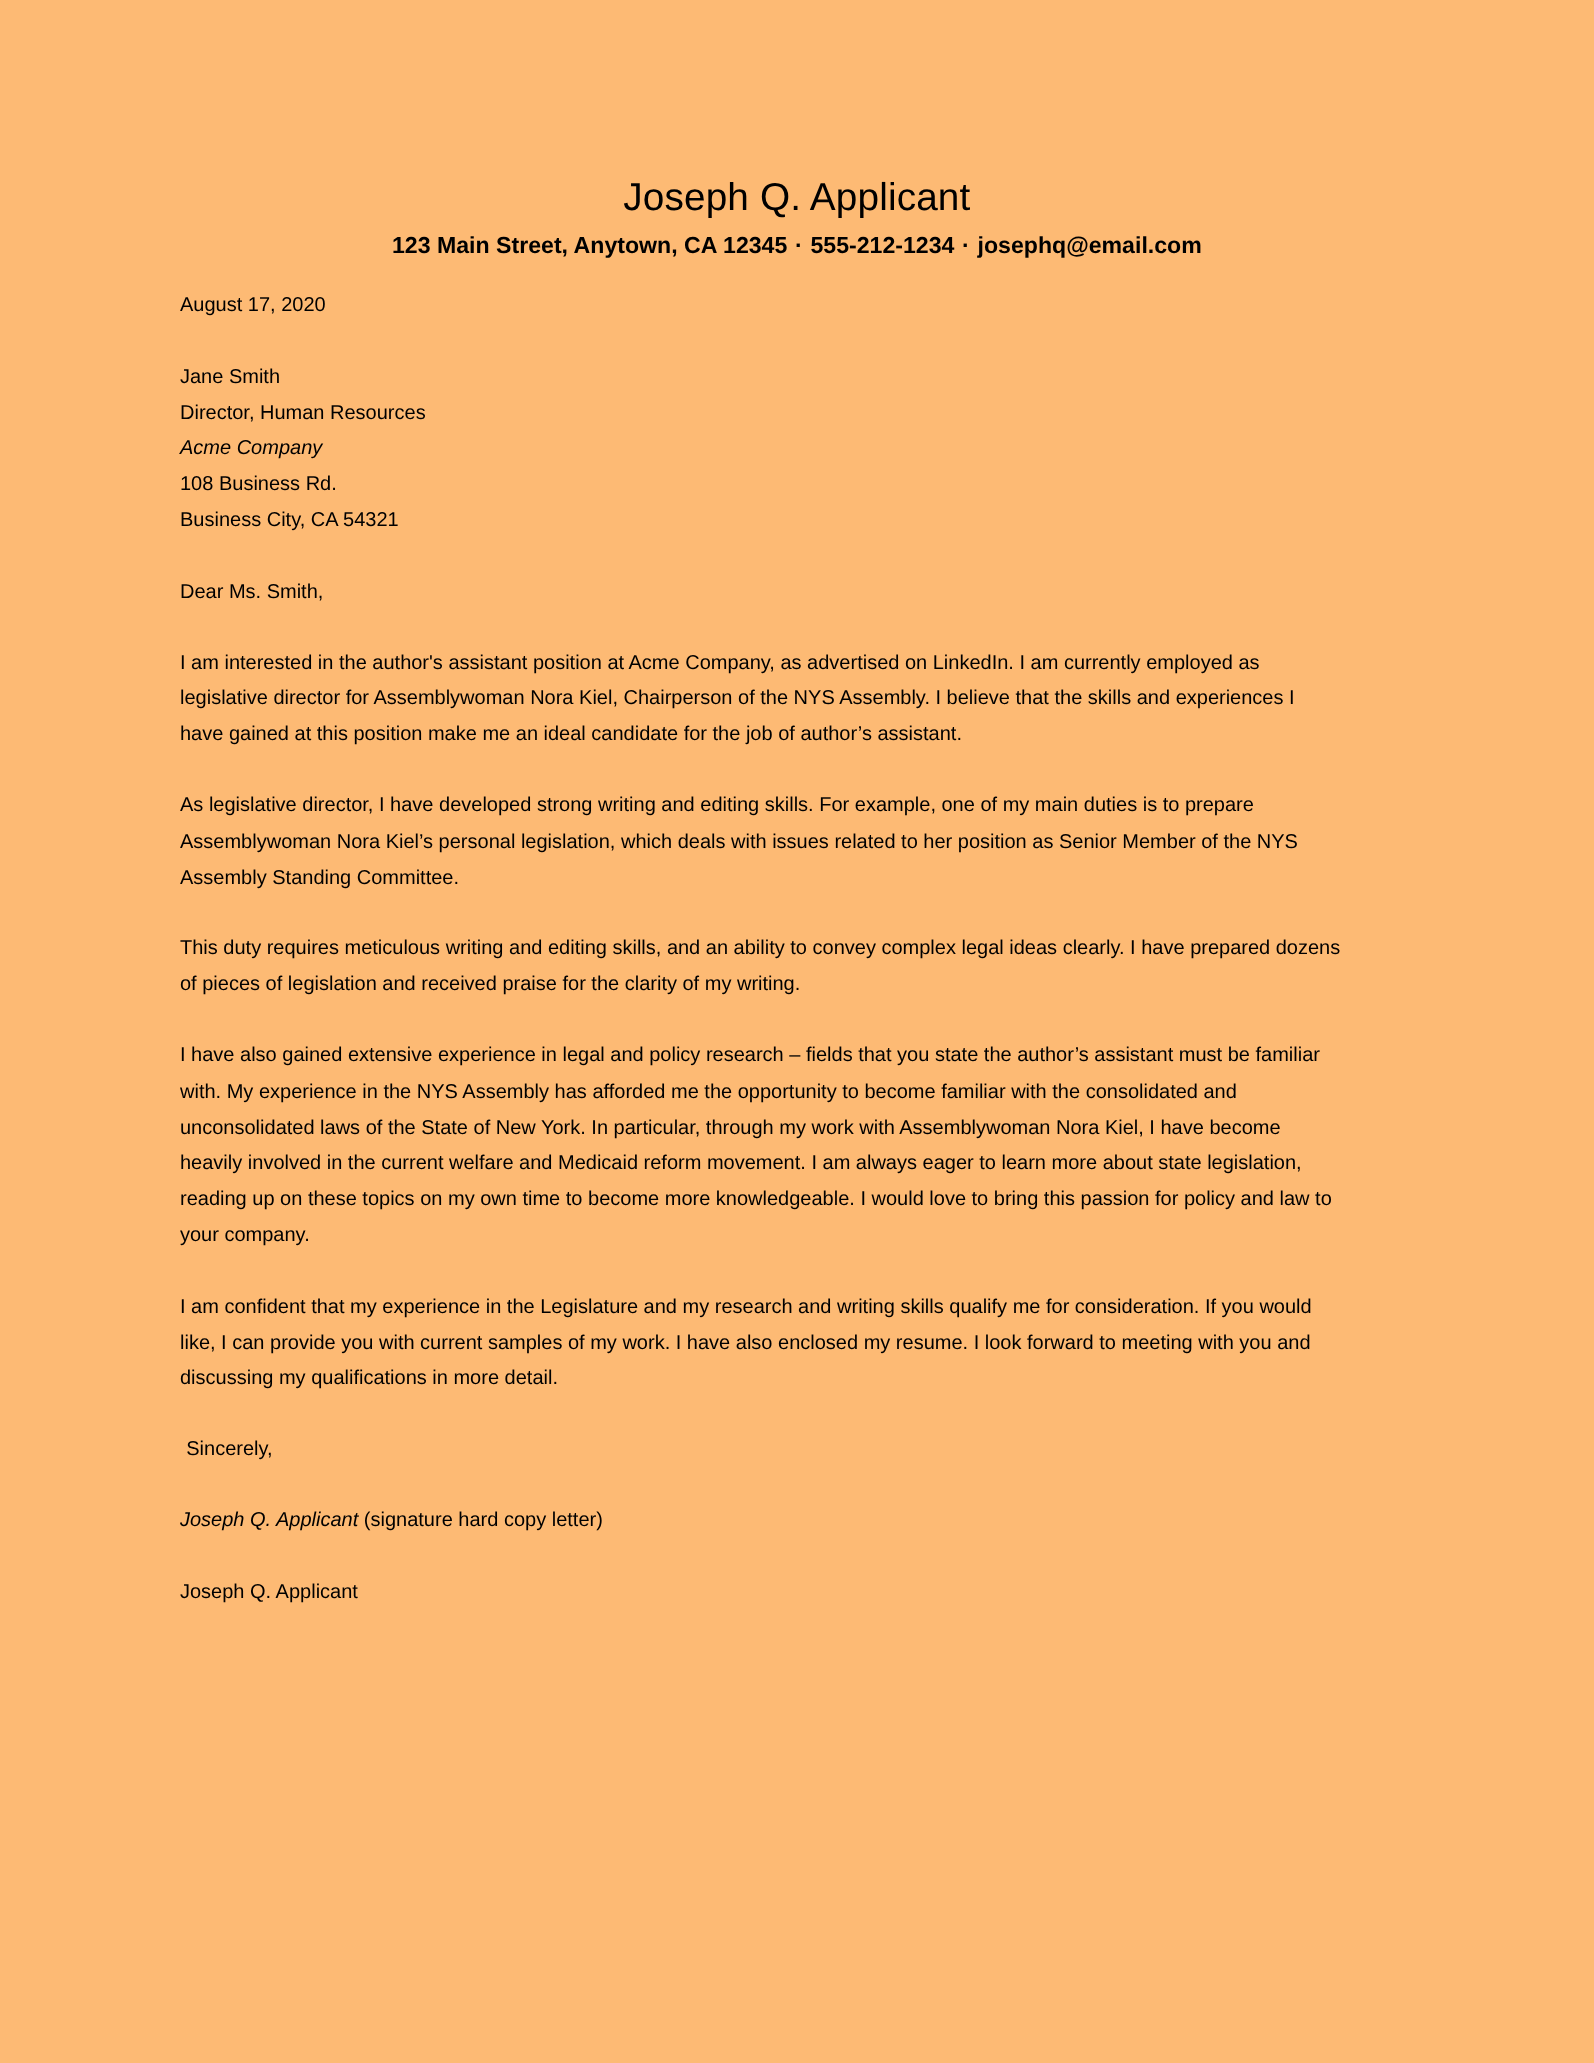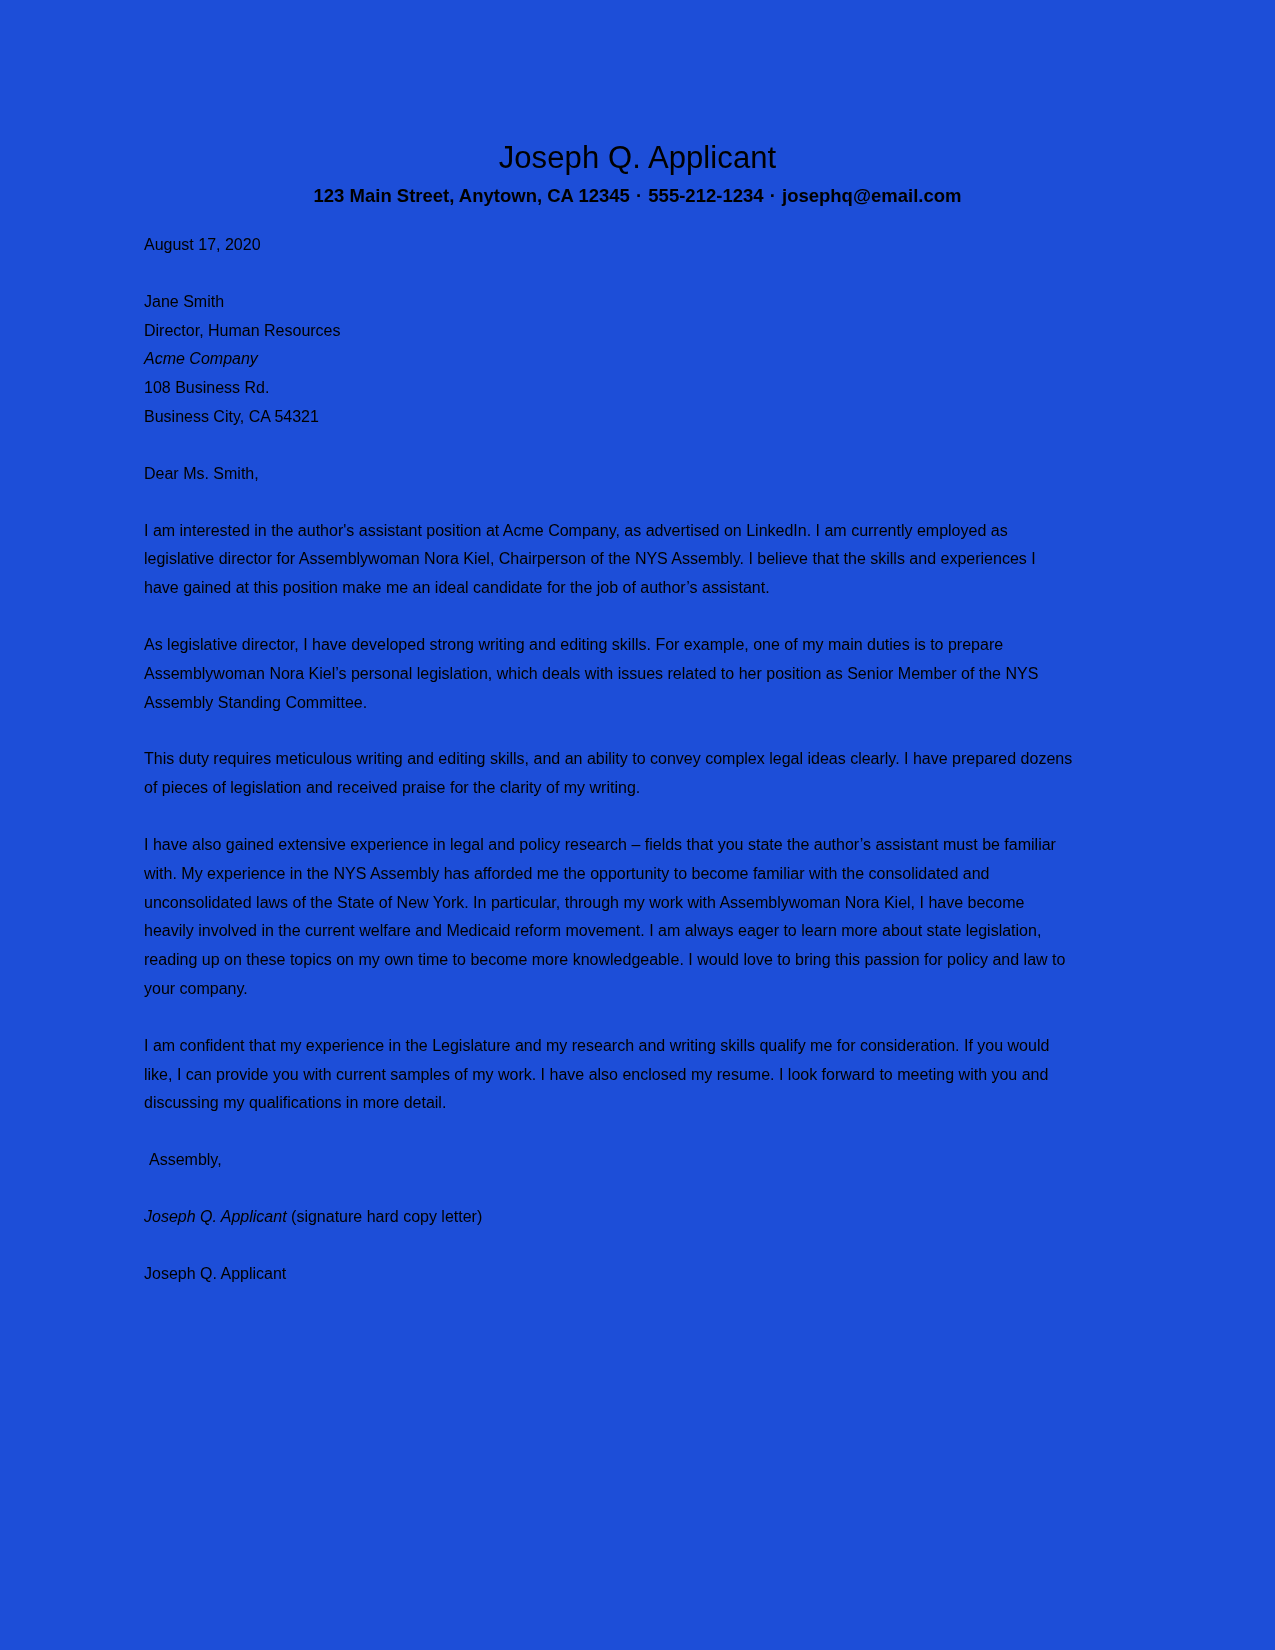--- a/index.html
+++ b/index.html
@@ -9,21 +9,21 @@
   }
   body {
     font-family: "Liberation Sans", "DejaVu Sans", sans-serif;
     color: #000000;
   }
   .page {
     position: relative;
     width: 1275px;
     height: 1650px;
     margin: 0 auto;
-    background: #1d4ed8;
+    background: #fdba74;
     box-sizing: border-box;
     overflow: hidden;
   }
 
   
   .letterhead {
     padding-top: 138px;
     text-align: center;
   }
   .lh-name {
@@ -107,21 +107,21 @@
 
     <div class="block para">As legislative director, I have developed strong writing and editing skills. For example, one of my main duties is to prepare Assemblywoman Nora Kiel’s personal legislation, which deals with issues related to her position as Senior Member of the NYS Assembly Standing Committee.</div>
 
     <div class="block para">This duty requires meticulous writing and editing skills, and an ability to convey complex legal ideas clearly. I have prepared dozens of pieces of legislation and received praise for the clarity of my writing.</div>
 
     <div class="block para">I have also gained extensive experience in legal and policy research – fields that you state the author’s assistant must be familiar with. My experience in the NYS Assembly has afforded me the opportunity to become familiar with the consolidated and unconsolidated laws of the State of New York. In particular, through my work with Assemblywoman Nora Kiel, I have become heavily involved in the current welfare and Medicaid reform movement. I am always eager to learn more about state legislation, reading up on these topics on my own time to become more knowledgeable. I would love to bring this passion for policy and law to your company.</div>
 
     <div class="block para">I am confident that my experience in the Legislature and my research and writing skills qualify me for consideration. If you would like, I can provide you with current samples of my work. I have also enclosed my resume. I look forward to meeting with you and discussing my qualifications in more detail.</div>
 
     <div class="block closing">
-      <span class="addr-line">Assembly,</span>
+      <span class="addr-line">Sincerely,</span>
     </div>
 
     <div class="block">
       <span class="italic">Joseph Q. Applicant</span><span> </span><span>(signature hard copy letter)</span>
     </div>
 
     <div class="block">
       <span class="addr-line">Joseph Q. Applicant</span>
     </div>
 

